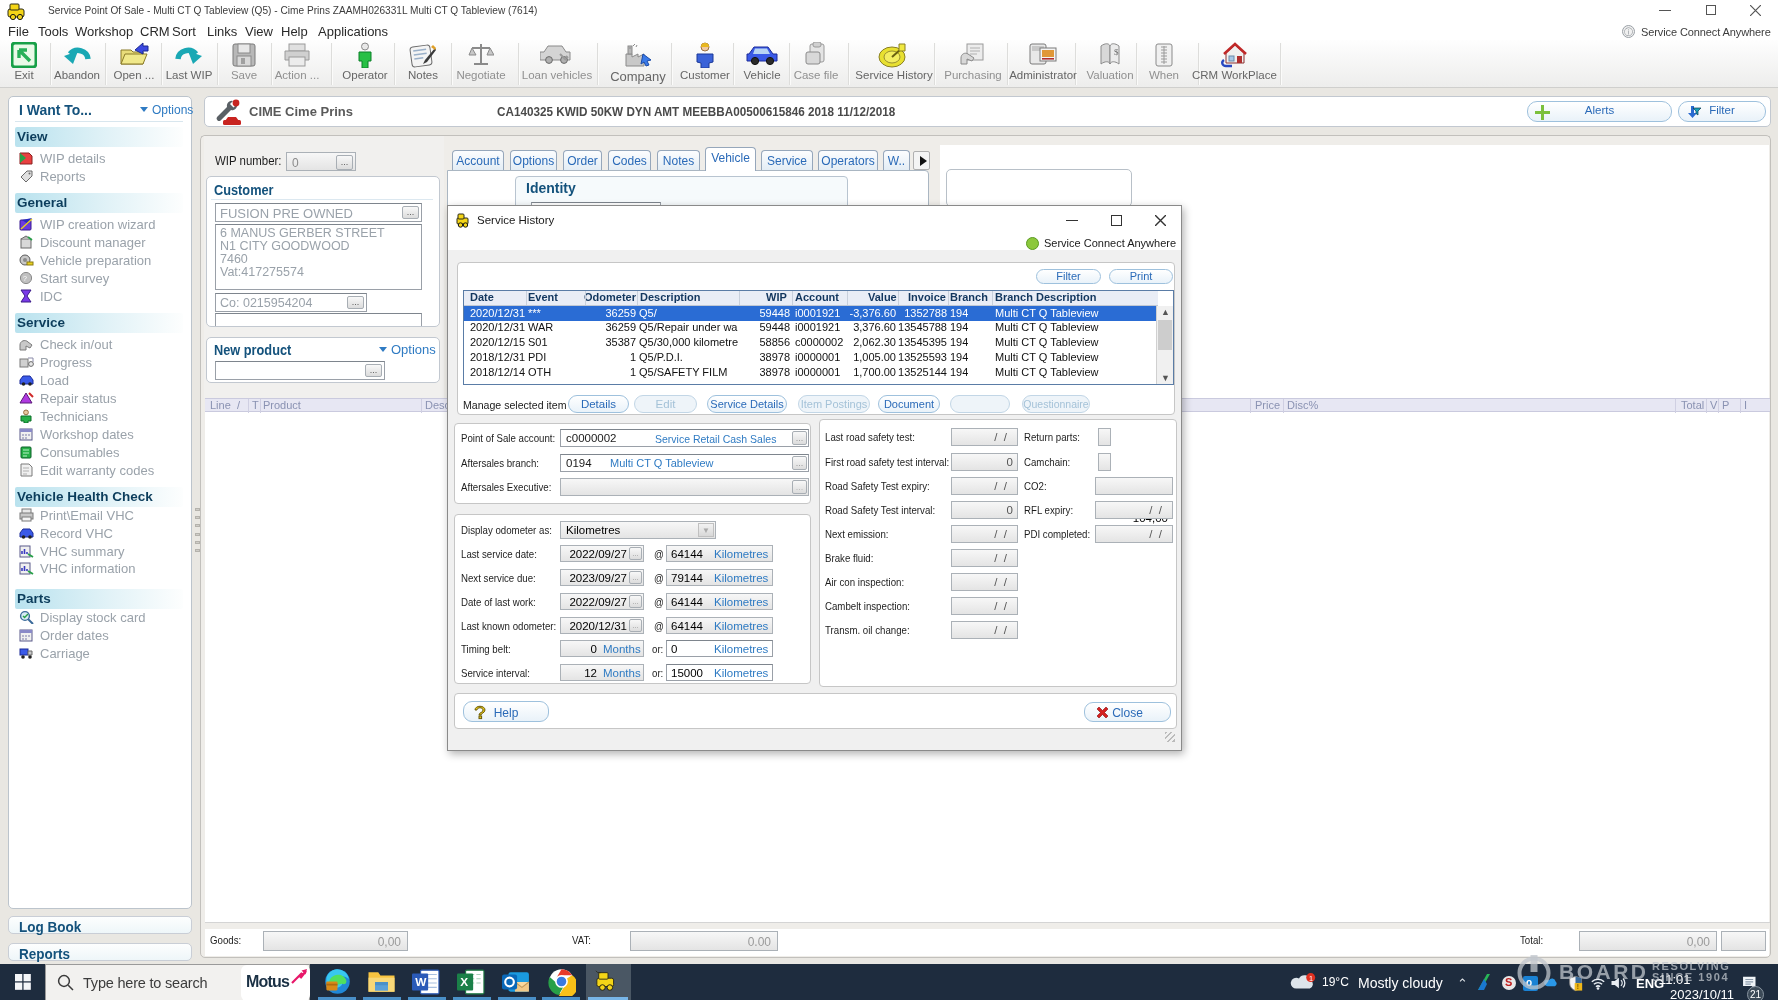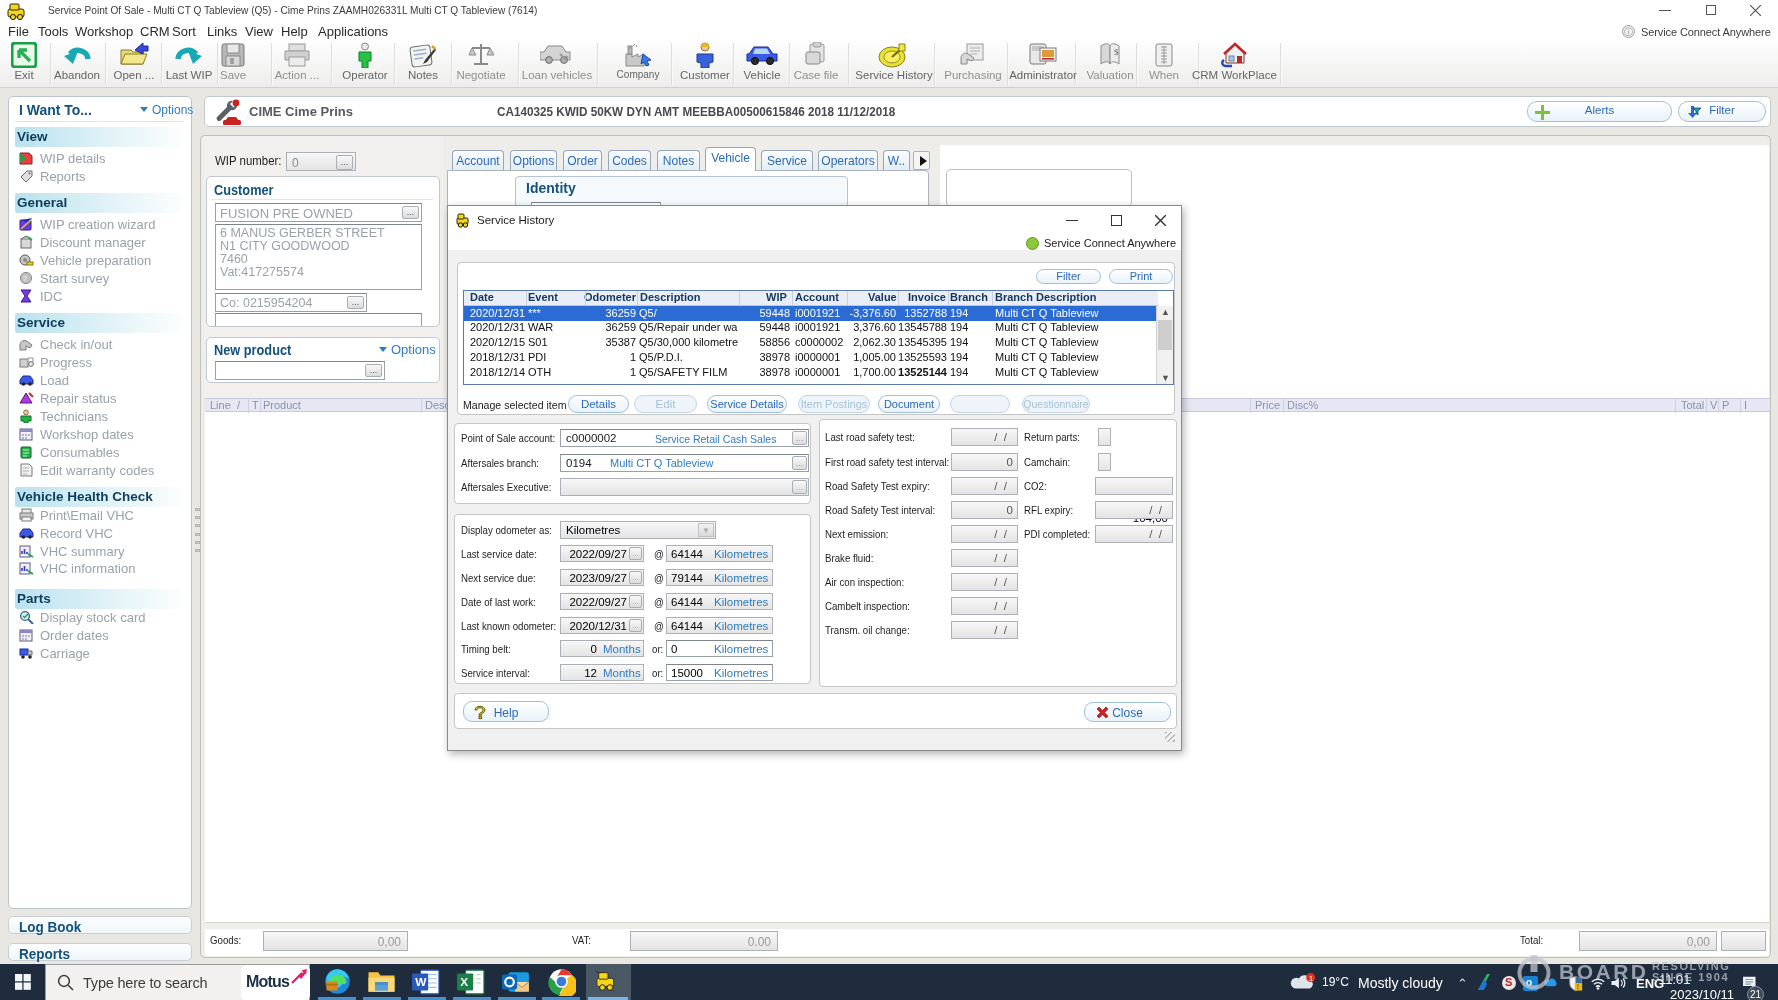--- a/index.html
+++ b/index.html
@@ -105,21 +105,21 @@
   </div>
 
   <div class="abs" style="left:162px;top:2px;width:54px;text-align:center;">
     <svg width="30" height="26" viewBox="0 0 30 26">
         <path d="M4 17 a10 9 0 0 1 18 -5" fill="none" stroke="#1aa8b4" stroke-width="5.5"></path>
         <path d="M28 14 L14 9 L19 22 Z" fill="#1aa8b4"></path>
       </svg>
     <div style="font-size:11.5px;color:#666;margin-top:-3px;white-space:nowrap;">Last WIP</div>
   </div>
 
-  <div class="abs" style="left:220px;top:2px;width:48px;text-align:left;">
+  <div class="abs" style="left:220px;top:2px;width:48px;text-align:center;">
     <svg width="26" height="26" viewBox="0 0 26 26">
         <rect x="2" y="2" width="22" height="22" rx="2" fill="#b8b8b8" stroke="#7a7a7a"></rect>
         <rect x="7" y="2" width="12" height="9" fill="#e8e8e8" stroke="#8a8a8a"></rect>
         <rect x="6" y="14" width="14" height="10" fill="#d8d8d8" stroke="#8a8a8a"></rect>
         <rect x="10" y="16" width="4" height="6" fill="#a0a0a0"></rect>
       </svg>
     <div style="font-size:11.5px;color:#909090;margin-top:-3px;white-space:nowrap;">Save</div>
   </div>
 
   <div class="abs" style="left:270px;top:2px;width:54px;text-align:center;">
@@ -167,21 +167,21 @@
     <div style="font-size:11.5px;color:#909090;margin-top:-3px;white-space:nowrap;">Loan vehicles</div>
   </div>
 
   <div class="abs" style="left:608px;top:2px;width:60px;text-align:center;">
     <svg width="30" height="26" viewBox="0 0 30 26">
         <path d="M3 24 v-12 h6 v3 l6 -3 v3 l6 -3 v12 z" fill="#c8c8c8" stroke="#8a8a8a"></path>
         <rect x="5" y="4" width="4" height="8" fill="#b8b8b8" stroke="#8a8a8a"></rect>
         <path d="M6 6 h2 M10 4 l2 -2 M13 5 l1 -2" stroke="#8a8a8a"></path>
         <path d="M20 12 L28 18 L24 19 L26 23 L23 24 L21 20 L18 22 Z" fill="#3a7ae8" stroke="#1a4aa8"></path>
       </svg>
-    <div style="font-size:10px;color:#666;margin-top:-3px;white-space:nowrap;text-align:center;">Company</div>
+    <div style="font-size:13px;color:#666;margin-top:-3px;white-space:nowrap;text-align:center;">Company</div>
   </div>
 
   <div class="abs" style="left:676px;top:2px;width:58px;text-align:center;">
     <svg width="24" height="26" viewBox="0 0 24 26">
         <circle cx="12" cy="5" r="4" fill="#f0c8a0" stroke="#9a7040"></circle>
         <path d="M12 1 a4 4 0 0 1 4 4 l-8 0 a4 4 0 0 1 4 -4" fill="#e8b820"></path>
         <path d="M4 12 h16 v8 l-4 1 v5 h-8 v-5 l-4 -1 z" fill="#3a62d8" stroke="#1a3898"></path>
       </svg>
     <div style="font-size:11.5px;color:#666;margin-top:-3px;white-space:nowrap;">Customer</div>
   </div>
@@ -602,21 +602,21 @@
           <span class="abs" style="left:531px;">Multi CT Q Tableview</span>
       </div>
       <div class="srow" style="top:74.2px;">
         <span class="abs" style="left:6px;">2018/12/14</span>
           <span class="abs" style="left:64px;">OTH</span>
           <span class="abs" style="left:107px;width:65px;text-align:right;">1</span>
           <span class="abs" style="left:175px;width:99px;">Q5/SAFETY FILM</span>
           <span class="abs" style="left:281px;width:45px;text-align:right;">38978</span>
           <span class="abs" style="left:331px;">i0000001</span>
           <span class="abs" style="left:381px;width:51px;text-align:right;">1,700.00</span>
-          <span class="abs" style="left:432px;width:51px;text-align:right;font-weight:bold;">13525144</span>
+          <span class="abs" style="left:432px;width:51px;text-align:right;">13525144</span>
           <span class="abs" style="left:486px;">194</span>
           <span class="abs" style="left:531px;">Multi CT Q Tableview</span>
       </div>
       <div class="colsep" style="left:62px;"></div>
         <div class="colsep" style="left:121px;"></div>
         <div class="colsep" style="left:173px;"></div>
         <div class="colsep" style="left:275px;"></div>
         <div class="colsep" style="left:328px;"></div>
         <div class="colsep" style="left:383px;"></div>
         <div class="colsep" style="left:434px;"></div>

